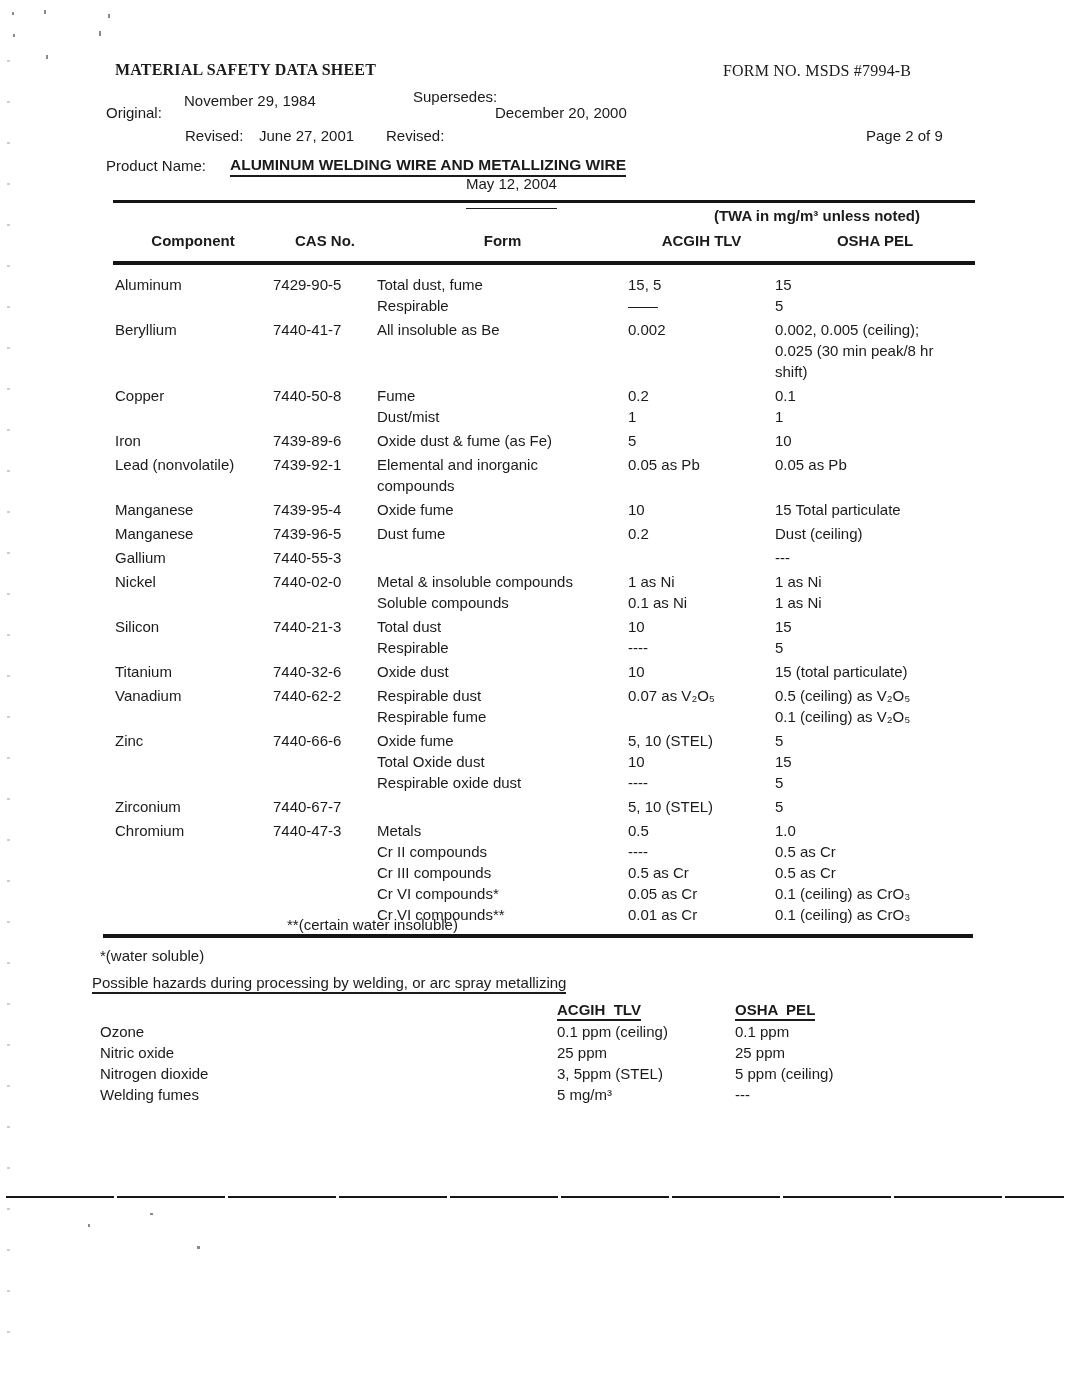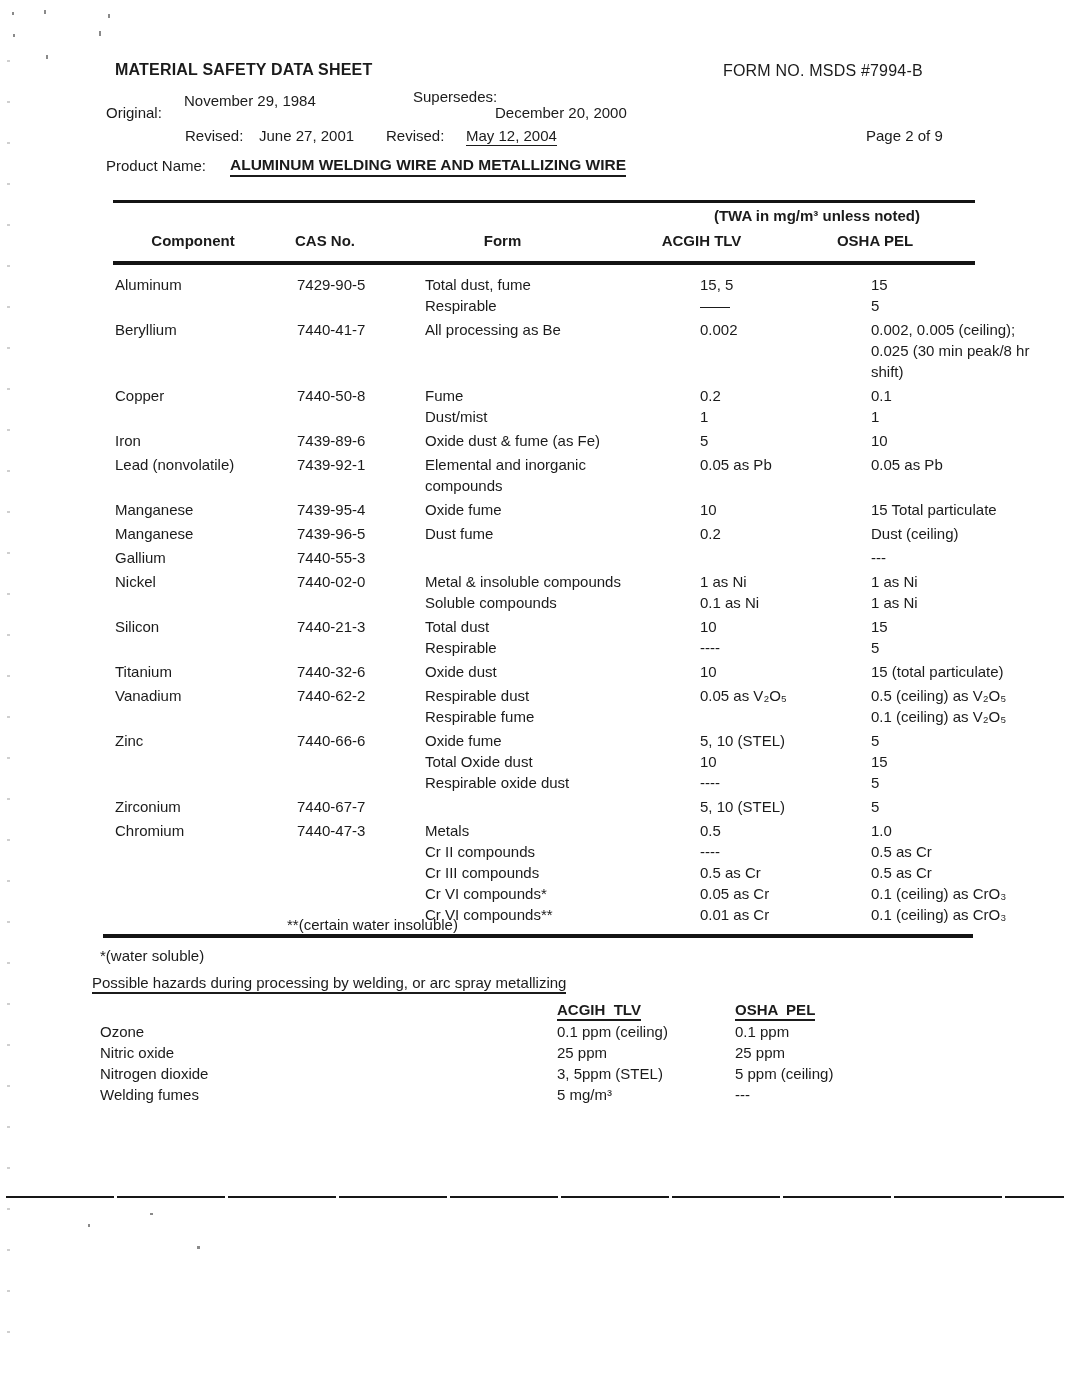--- a/index.html
+++ b/index.html
@@ -9,33 +9,33 @@
     background:#ffffff;
     font-family:"Liberation Sans","DejaVu Sans",sans-serif;
     color:#1b1b1b;
     font-size:15px;
     overflow:hidden;
     margin:0 auto;
   }
   .abs{position:absolute;}
   .b{font-weight:bold;}
   .ul{border-bottom:2px solid #1b1b1b;padding-bottom:1px;}
-  .ul1{border-bottom:1.5px solid #1b1b1b;padding-bottom:1px;}
+  .ul1{border-bottom:1.5px solid #1b1b1b;padding-bottom:16px;margin-top:48px;}
   .rule{position:absolute;background:#141414;}
   
-  .title{font-size:16px;letter-spacing:.2px;}
+  .title{font-size:16px;letter-spacing:.2px;font-family:Liberation Serif, serif;}
   
   .tbl{position:absolute;left:113px;top:200px;width:862px;}
   .toprule{height:3px;background:#141414;}
   .twanote{height:26px;line-height:26px;text-align:right;padding-right:55px;font-weight:bold;}
   .heads{display:grid;grid-template-columns:160px 104px 251px 147px 200px;height:24px;line-height:24px;font-weight:bold;}
   .heads div{text-align:center;}
   .sep{height:4px;background:#141414;margin-top:8px;}
   .body{padding-top:6px;}
-  .grp{display:grid;grid-template-columns:160px 104px 251px 147px 200px;margin-top:3px;gap:24px;}
+  .grp{display:grid;grid-template-columns:160px 104px 251px 147px 200px;margin-top:3px;}
   .ln{min-height:21px;line-height:21px;}
   .comp{padding-left:2px;}
   .wrap-form .ln{max-width:218px;}
   .wrap-pel .ln{max-width:175px;}
   
   .hz-head{white-space:pre;font-weight:bold;border-bottom:2px solid #1b1b1b;padding-bottom:1px;}
   .hzrows{position:absolute;left:100px;top:1021px;display:grid;grid-template-columns:457px 178px auto;}
   .hzrows div{line-height:21px;min-height:21px;}
   
   .speck{position:absolute;background:#8a8a8a;}
@@ -115,21 +115,21 @@
       </div>
 
       <div class="grp">
         <div class="comp">
             <div class="ln">Beryllium</div>
           </div>
         <div>
             <div class="ln">7440-41-7</div>
           </div>
         <div>
-            <div class="ln">All processing as Be</div>
+            <div class="ln">All insoluble as Be</div>
           </div>
         <div>
             <div class="ln">0.002</div>
           </div>
         <div class="wrap-pel">
             <div class="ln">0.002, 0.005 (ceiling); 0.025 (30 min peak/8 hr shift)</div>
           </div>
       </div>
 
       <div class="grp">
@@ -308,21 +308,21 @@
             <div class="ln">Vanadium</div>
           </div>
         <div>
             <div class="ln">7440-62-2</div>
           </div>
         <div>
           <div class="ln">Respirable dust</div>
           <div class="ln">Respirable fume</div>
         </div>
         <div>
-          <div class="ln">0.05 as V₂O₅</div>
+          <div class="ln">0.07 as V₂O₅</div>
           <div class="ln"></div>
         </div>
         <div>
           <div class="ln">0.5 (ceiling) as V₂O₅</div>
           <div class="ln">0.1 (ceiling) as V₂O₅</div>
         </div>
       </div>
 
       <div class="grp">
         <div class="comp">

